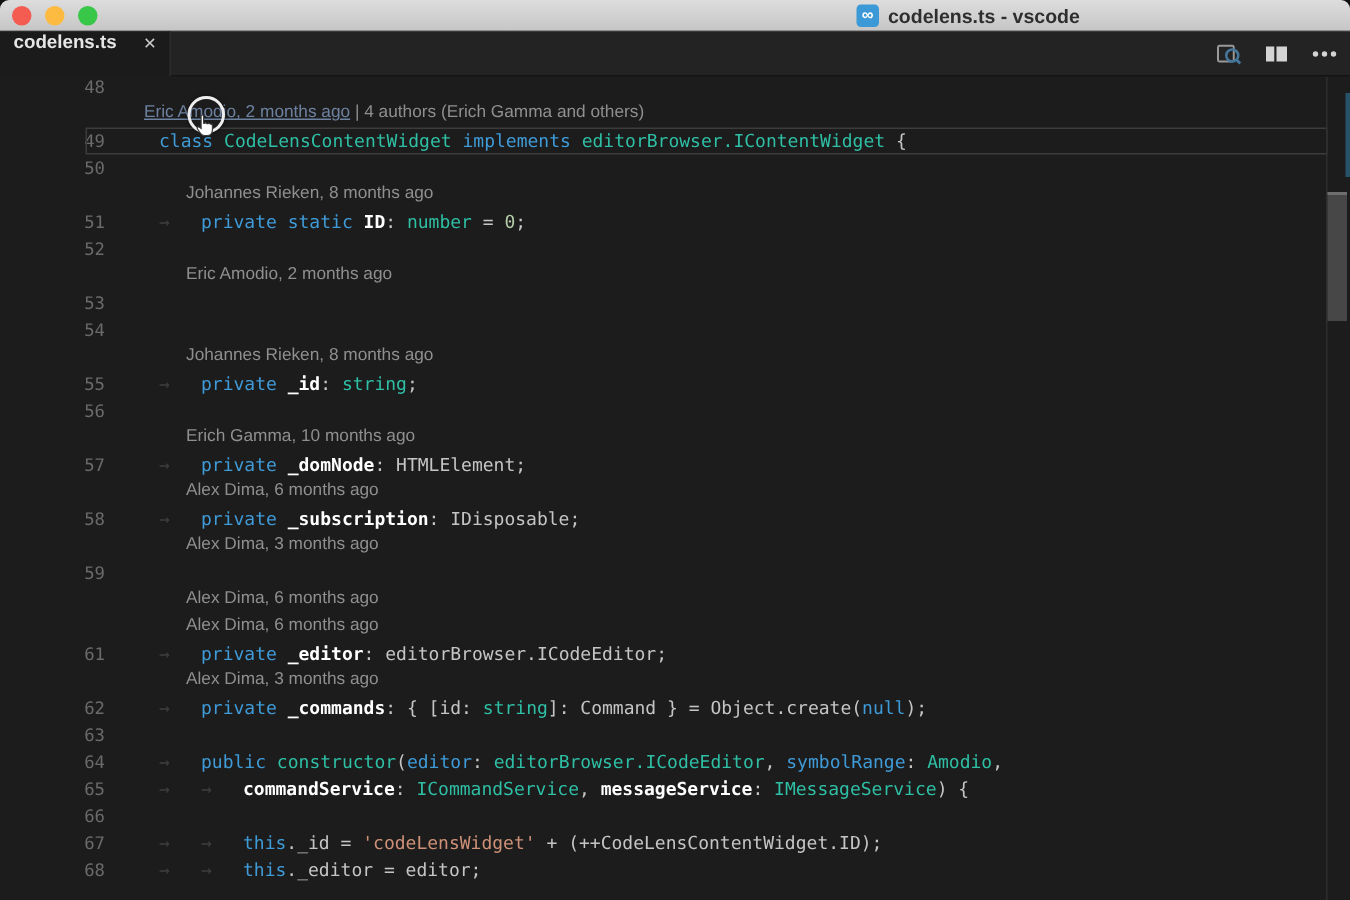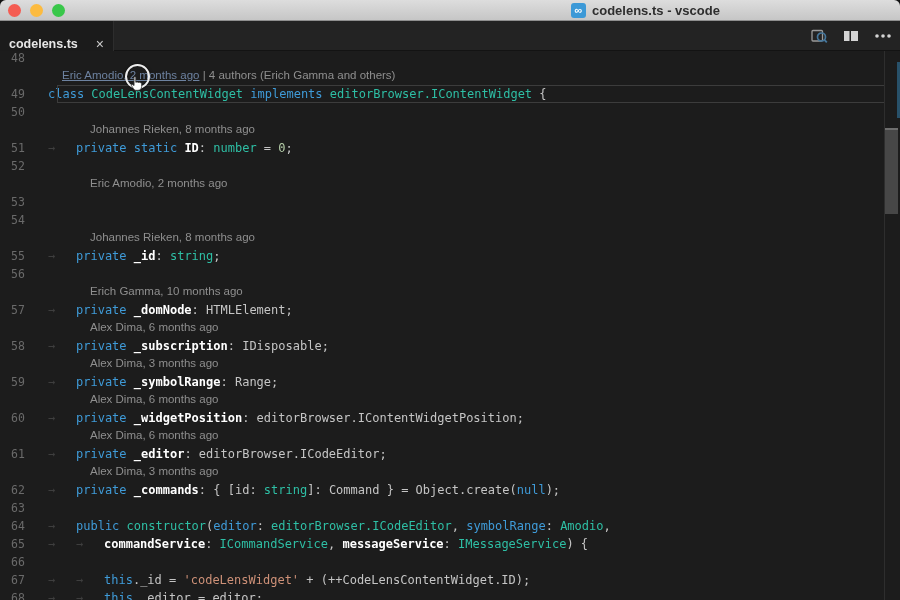--- a/index.html
+++ b/index.html
@@ -10,33 +10,33 @@
             background:linear-gradient(#dddddd,#c6c6c6);border-bottom:1px solid #8f8f8f;}
   .light{position:absolute;top:3.5px;width:13px;height:13px;border-radius:50%;}
   .title-wrap{position:absolute;left:571px;top:2.5px;display:flex;align-items:center;gap:6px;}
   .vs-icon{width:15px;height:15px;border-radius:3px;background:#3c99d7;color:#fff;
            font-size:11px;line-height:15px;text-align:center;font-weight:bold;}
   .title-text{font-size:13px;color:#2e2e2e;font-weight:bold;}
   
   .tabbar{position:absolute;top:21px;left:0;width:900px;height:30px;background:#232323;
           border-bottom:1px solid #131313;box-sizing:border-box;}
   .tab-item{position:absolute;left:0;top:0;height:30px;width:114px;background:#1b1b1b;
-            border-right:1px solid #2d2d2d;display:flex;align-items:flex-end;
+            border-right:1px solid #2d2d2d;display:flex;align-items:flex-start;
             padding:0 9px;box-sizing:border-box;}
   .tab-label{font-size:12.5px;color:#e6e6e6;font-weight:bold;}
   .tab-close{margin-left:auto;color:#cccccc;font-size:14px;line-height:14px;}
   .tab-actions{position:absolute;right:6px;top:0;height:30px;display:flex;align-items:center;gap:10px;}
   .tab-actions .act{width:22px;height:22px;display:flex;align-items:center;justify-content:center;}
   
   .editor{position:absolute;top:51px;left:0;width:900px;height:549px;background:#1c1c1c;overflow:hidden;}
   .rows{position:absolute;top:-2px;left:0;width:884px;}
   .row{display:flex;height:18px;}
-  .num{flex:none;width:36px;text-align:center;color:#6a6a6a;
-       font:11.5px/18px "DejaVu Sans Mono",monospace;}
-  .code{margin-left:12px;font:12px/18px "DejaVu Sans Mono",monospace;white-space:pre;color:#c5c5c5;}
+  .num{flex:none;width:36px;text-align:right;color:#6a6a6a;
+       font:11.5px/18px "DejaVu Sans Mono",monospace;padding-left:34px;}
+  .code{margin-left:36px;font:12px/18px "DejaVu Sans Mono",monospace;white-space:pre;color:#c5c5c5;}
   .tab{display:inline-block;width:28px;color:#3e3e3e;}
   .lens{margin-left:26px;font:11.5px/17px "Liberation Sans",sans-serif;color:#8f8f8f;white-space:pre;}
   .lens-link{color:#6d82a0;text-decoration:underline;cursor:pointer;}
   .k{color:#3f9bd8;}  .t{color:#2ebfa5;}  .m{color:#ffffff;font-weight:bold;}
   .p{color:#c5c5c5;}  .s{color:#ce9178;}  .n{color:#b5cea8;}
   .cur-line{position:absolute;left:57px;top:34px;width:826px;height:16px;
             border:1px solid #3c3c3c;pointer-events:none;}
   
   .sb-sep{position:absolute;left:884px;top:0;width:1px;height:549px;background:#2e2e2e;}
   .sb-thumb{position:absolute;left:885px;top:77px;width:13px;height:86px;background:#474747;
@@ -159,29 +159,24 @@
         <div class="row">
           <div class="num">58</div>
           <div class="code"><span class="tab">→</span><span class="k">private </span><span class="m">_subscription</span><span class="p">: IDisposable;</span></div>
         </div>
         <div class="row">
           <div class="num"></div>
           <div class="lens" style="padding-left: 28px;">Alex Dima, 3 months ago</div>
         </div>
         <div class="row">
           <div class="num">59</div>
-          <div class="code"><span class="tab">→</span><span class="k">private </span><span class="m">_symbolRange</span><span class="p">: Range;</span></div>
         </div>
         <div class="row">
           <div class="num"></div>
           <div class="lens" style="padding-left: 28px;">Alex Dima, 6 months ago</div>
-        </div>
-        <div class="row">
-          <div class="num">60</div>
-          <div class="code"><span class="tab">→</span><span class="k">private </span><span class="m">_widgetPosition</span><span class="p">: editorBrowser.IContentWidgetPosition;</span></div>
         </div>
         <div class="row">
           <div class="num"></div>
           <div class="lens" style="padding-left: 28px;">Alex Dima, 6 months ago</div>
         </div>
         <div class="row">
           <div class="num">61</div>
           <div class="code"><span class="tab">→</span><span class="k">private </span><span class="m">_editor</span><span class="p">: editorBrowser.ICodeEditor;</span></div>
         </div>
         <div class="row">

